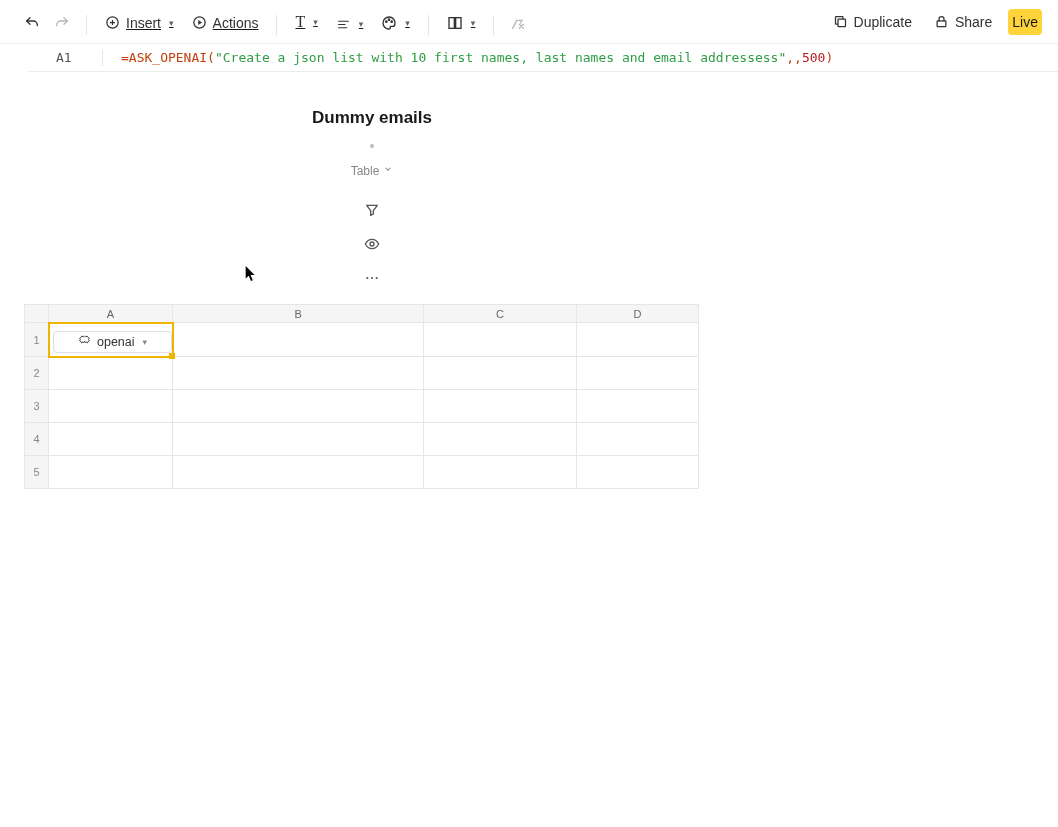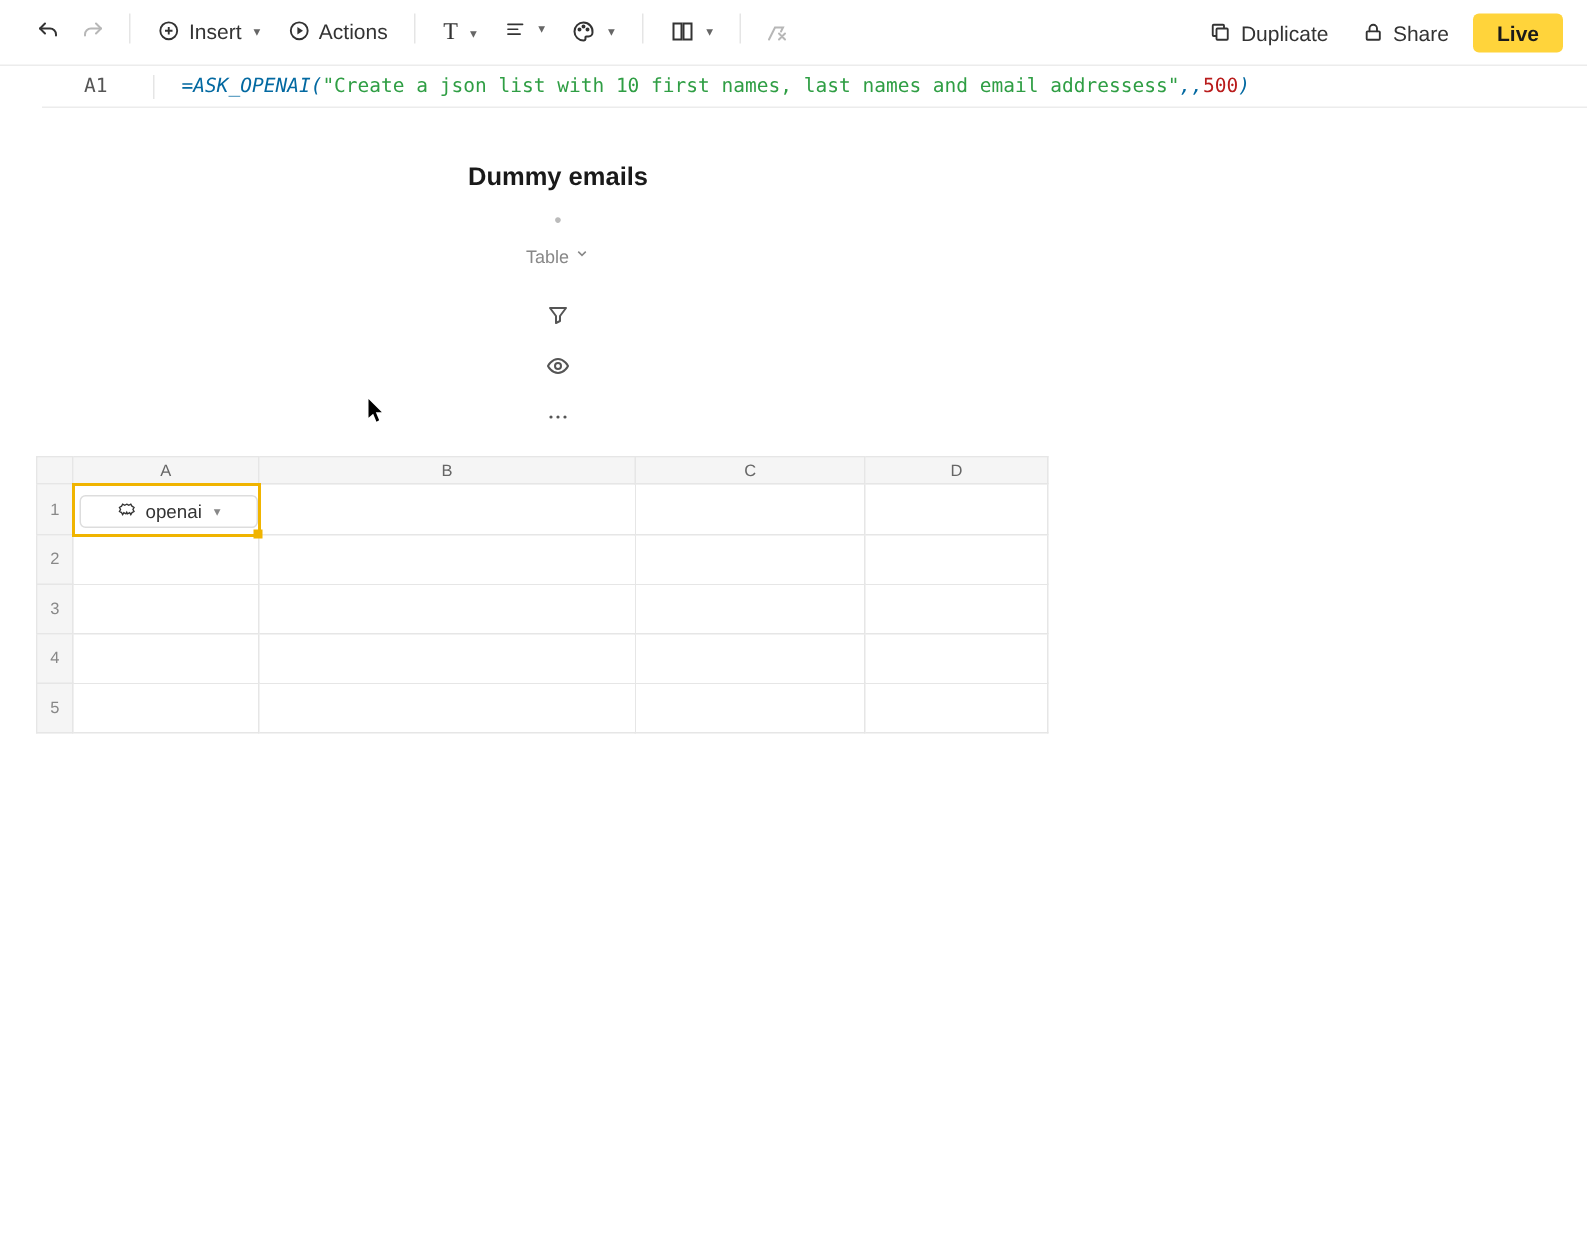--- a/index.html
+++ b/index.html
@@ -13,49 +13,49 @@
   }
   
   .toolbar {
     height: 44px;
     display: flex;
     align-items: center;
     padding: 0 16px 0 20px;
     border-bottom: 1px solid #ececec;
     gap: 8px;
   }
-  .tb-left { display: flex; align-items: flex-start; gap: 6px; flex: 1; }
+  .tb-left { display: flex; align-items: flex-end; gap: 6px; flex: 1; text-decoration: underline; }
   .tb-right { display: flex; align-items: center; gap: 10px; justify-content: flex-end; }
   .tb-btn {
     display: inline-flex; align-items: center; gap: 6px;
     padding: 4px 6px; border-radius: 4px;
     font-size: 14px; color: #333; cursor: pointer;
     background: transparent; border: none;
   }
   .tb-btn.icononly { padding: 4px; }
   .tb-sep { width: 1px; height: 20px; background: #e5e5e5; margin: 0 6px; }
   .live-btn {
     background: #ffd43b; color: #1a1a1a;
-    padding: 5px 16px; border-radius: 4px; font-size: 14px;
-    font-weight: 700; border: none; cursor: pointer;
+    padding: 5px 4px; border-radius: 4px; font-size: 14px;
+    font-weight: 400; border: none; cursor: pointer;
   }
   .chev { font-size: 9px; color: #666; margin-left: 2px; }
   svg { display: block; }
 
   
   .formula-bar {
     height: 28px; display: flex; align-items: center;
     padding: 0 20px 0 28px; border-bottom: 1px solid #ececec;
     font-family: ui-monospace, SFMono-Regular, Menlo, Consolas, monospace;
     font-size: 13px; gap: 18px; margin-left: 28px;
   }
   .cell-ref { color: #555; min-width: 28px; }
   .fb-sep { width: 1px; height: 16px; background: #e5e5e5; }
   .formula-text { display: flex; align-items: center; white-space: pre; }
-  .tok-plain { color: #0369a1; font-style: italic; }
+  .tok-plain { color: #c2410c; }
   .tok-str { color: #2f9e44; }
   .tok-num { color: #b91c1c; }
 
   
   .page { padding: 36px 48px; }
   .page-title { font-size: 30px; font-weight: 700; margin-bottom: 40px; }
 
   .block-header {
     display: flex; align-items: center; gap: 10px;
     margin-bottom: 14px; padding: 0 2px;

